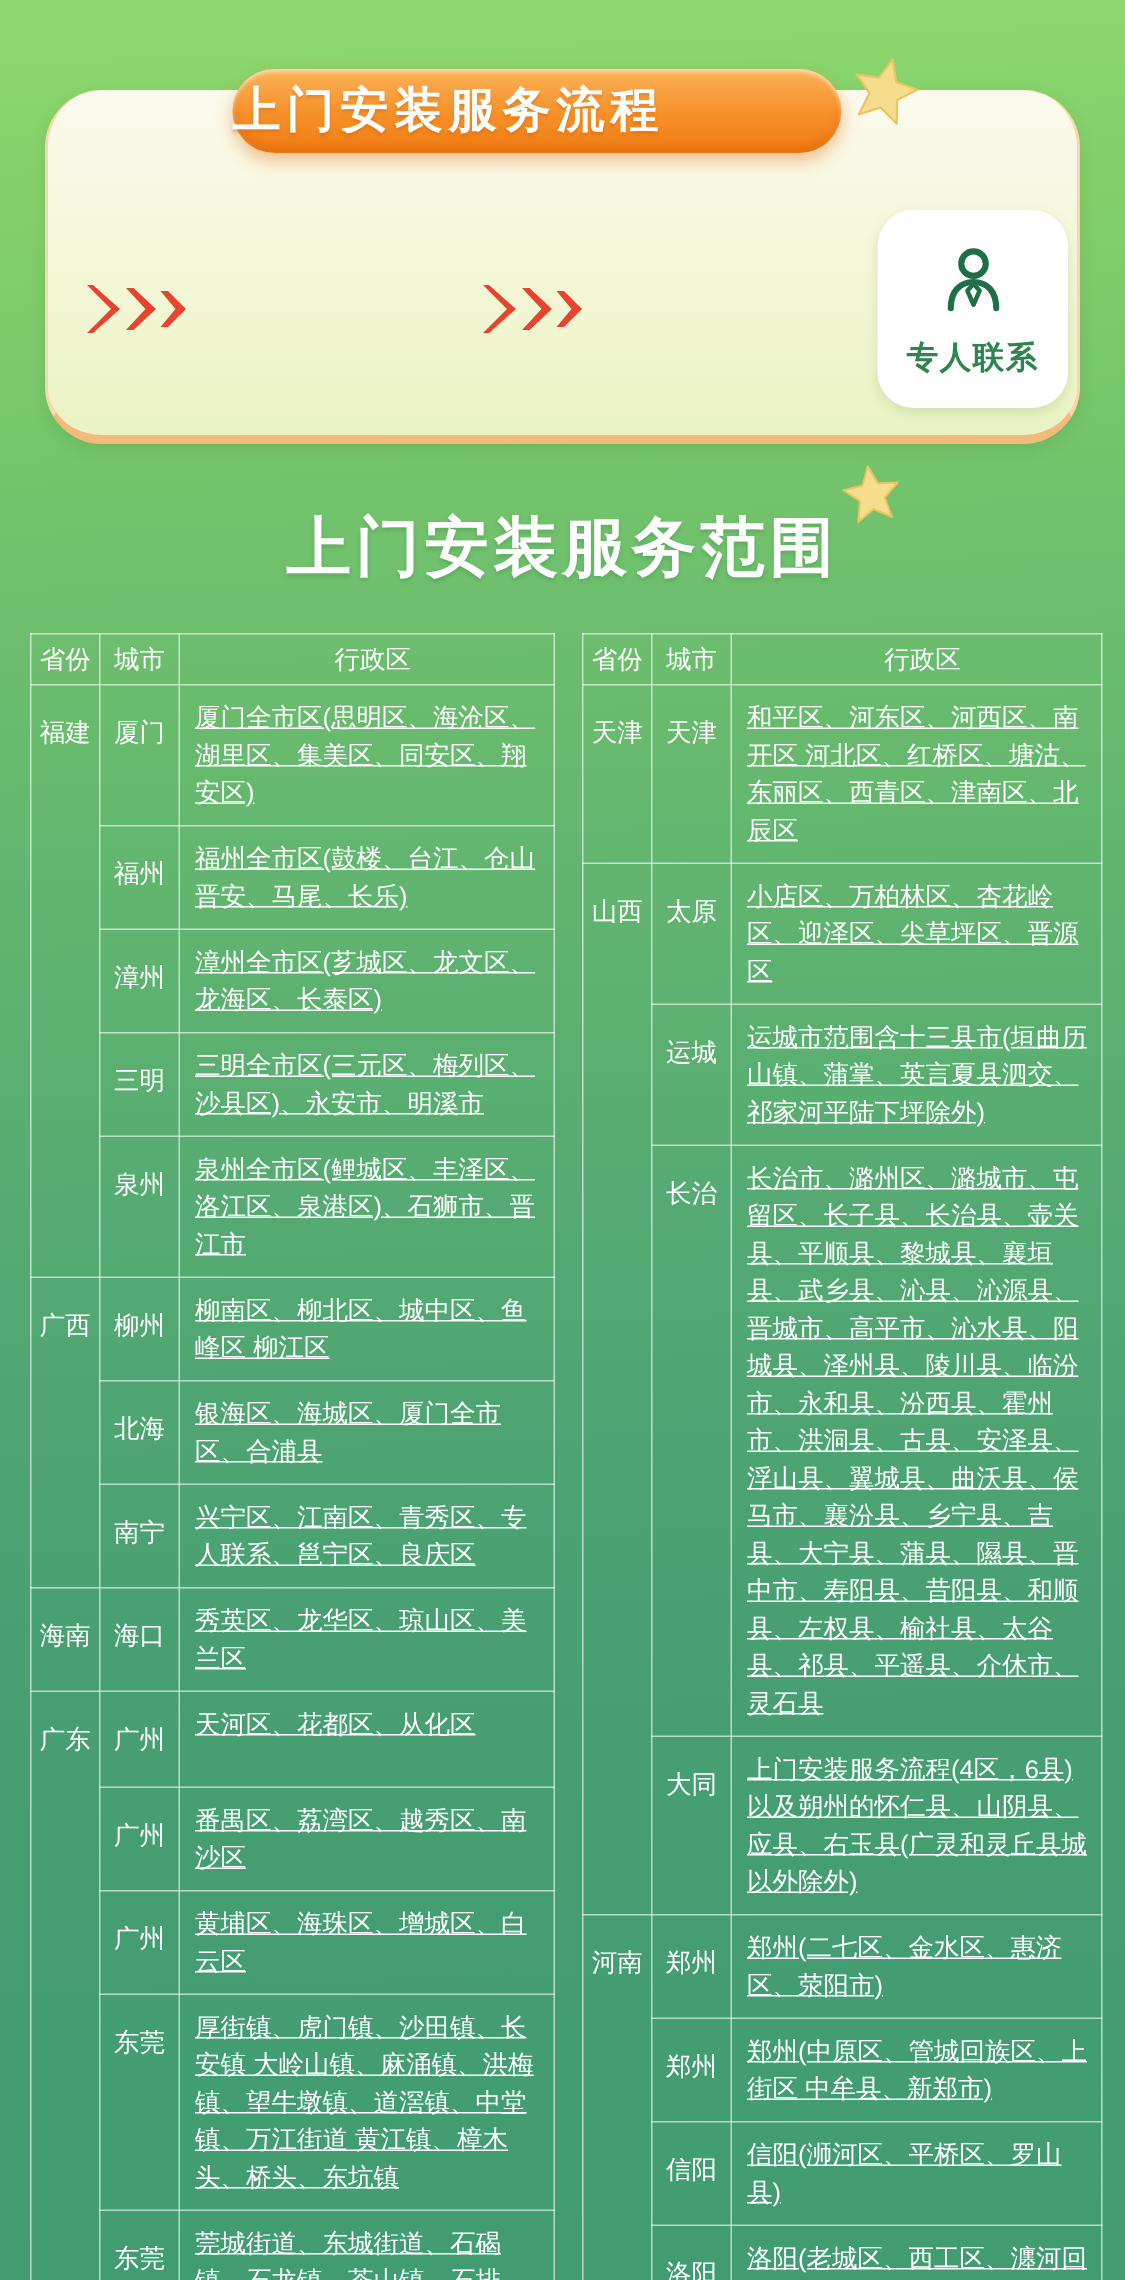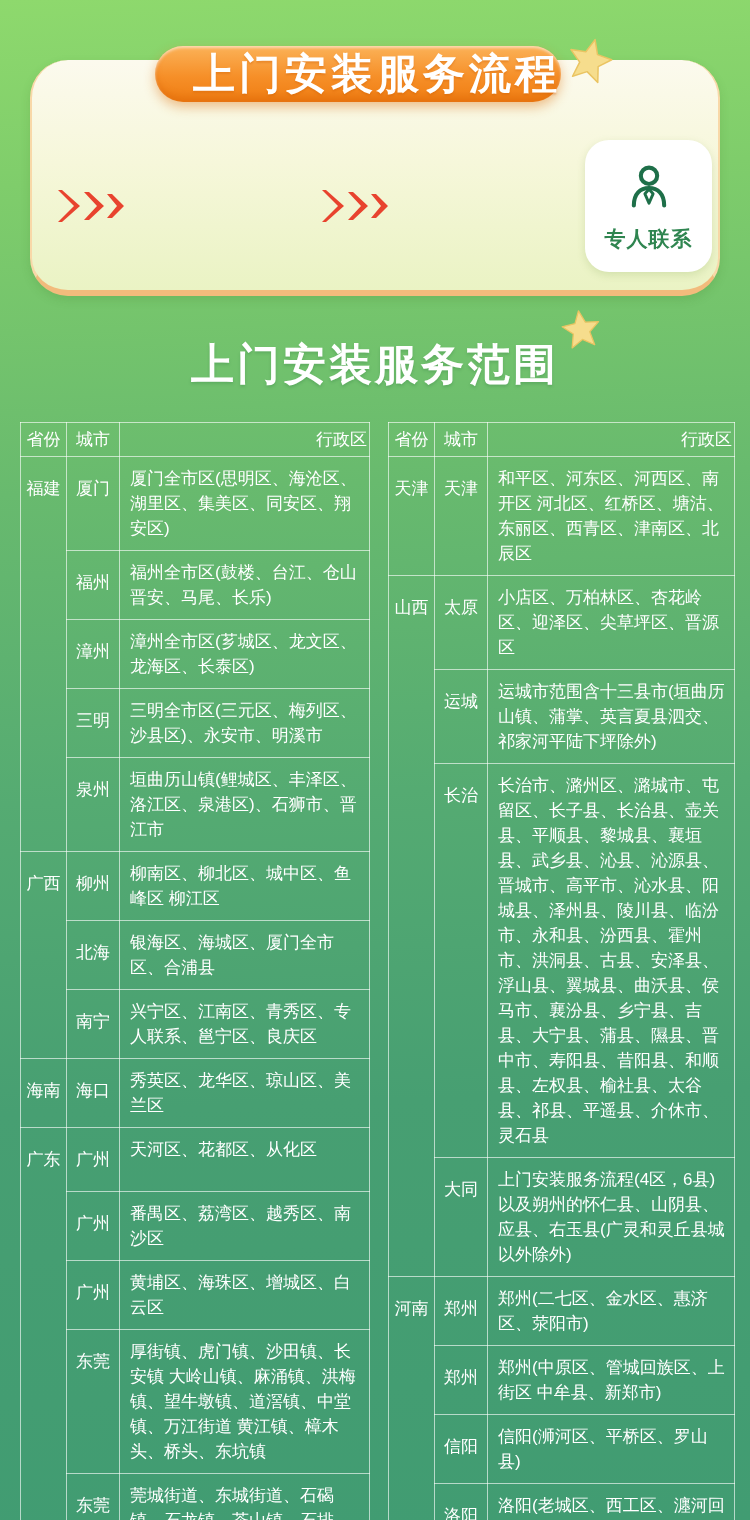--- a/index.html
+++ b/index.html
@@ -15,22 +15,22 @@
   .hero-card {
     position:absolute; left:30px; top:60px; width:690px; height:236px;
     background:linear-gradient(180deg,#fcfaee 0%, #f6f7da 45%, #eaf3c4 100%);
     border:2px solid #f8d8a8; border-top:none; border-bottom:6px solid #f2bb7c;
     border-radius:38px;
     box-shadow:0 4px 10px rgba(60,120,40,.18);
   }
   .hero-pill {
     position:absolute; left:155px; top:46px; width:406px; height:56px; z-index:3;
     background:linear-gradient(180deg,#fbb258 0%, #f68f28 55%, #ef7d12 100%);
-    border-radius:30px; display:flex; align-items:center; justify-content:flex-end;
-    color:#ffffff; font-size:42px; font-weight:bold; letter-spacing:4px;
+    border-radius:30px; display:flex; align-items:center; justify-content:flex-start;
+    color:#ffffff; font-size:32px; font-weight:bold; letter-spacing:4px;
     text-shadow:0 2px 2px rgba(205,95,5,.35);
     box-shadow:0 5px 12px rgba(222,120,25,.45), inset 0 2px 3px rgba(255,255,255,.55), inset 0 -5px 6px rgba(215,95,5,.35);
   }
   .star { position:absolute; z-index:4; }
   .star-1 { left:566px; top:36px; width:48px; height:48px; transform:rotate(14deg); }
   .star-2 { left:560px; top:308px; width:42px; height:42px; transform:rotate(-8deg); }
   .steps {
     position:absolute; left:58px; top:140px; width:654px; height:132px; z-index:2;
     display:flex; align-items:center; justify-content:space-between;
   }
@@ -53,23 +53,23 @@
   }
   
   table.area-table {
     position:absolute; top:422px; border-collapse:collapse; table-layout:fixed;
     color:#ffffff; font-size:17px; line-height:25px;
   }
   #table-left  { left:20px;  width:350px; }
   #table-right { left:388px; width:347px; }
   .area-table th, .area-table td { border:1px solid rgba(255,255,255,.62); vertical-align:top; }
   .area-table th { font-weight:normal; height:32px; padding:4px 2px; text-align:center; }
-  .area-table th.col2 { text-align:right; padding-left:10px; }
+  .area-table th.col2 { text-align:center; padding-left:10px; }
   .area-table td.province, .area-table td.city { text-align:center; padding:19px 2px; }
-  .area-table td.district { padding:9px 5px 9px 10px; }
+  .area-table td.district { padding:9px 5px 9px 10px;text-decoration:underline; }
 </style>
 </head>
 <body>
 
 <div id="page">
 
   <div class="hero-card"></div>
 
   <div class="hero-pill">
     <span>上门安装服务流程</span>
@@ -144,21 +144,21 @@
         <tr>
           <td class="city">漳州</td>
           <td class="district">漳州全市区(芗城区、龙文区、龙海区、长泰区)</td>
         </tr>
         <tr>
           <td class="city">三明</td>
           <td class="district">三明全市区(三元区、梅列区、沙县区)、永安市、明溪市</td>
         </tr>
         <tr>
           <td class="city">泉州</td>
-          <td class="district">垣曲历山镇(鲤城区、丰泽区、洛江区、泉港区)、石狮市、晋江市</td>
+          <td class="district">泉州全市区(鲤城区、丰泽区、洛江区、泉港区)、石狮市、晋江市</td>
         </tr>
         <tr>
           <td rowspan="3" class="province">广西</td>
           <td class="city">柳州</td>
           <td class="district">柳南区、柳北区、城中区、鱼峰区 柳江区</td>
         </tr>
         <tr>
           <td class="city">北海</td>
           <td class="district">银海区、海城区、厦门全市区、合浦县</td>
         </tr>

